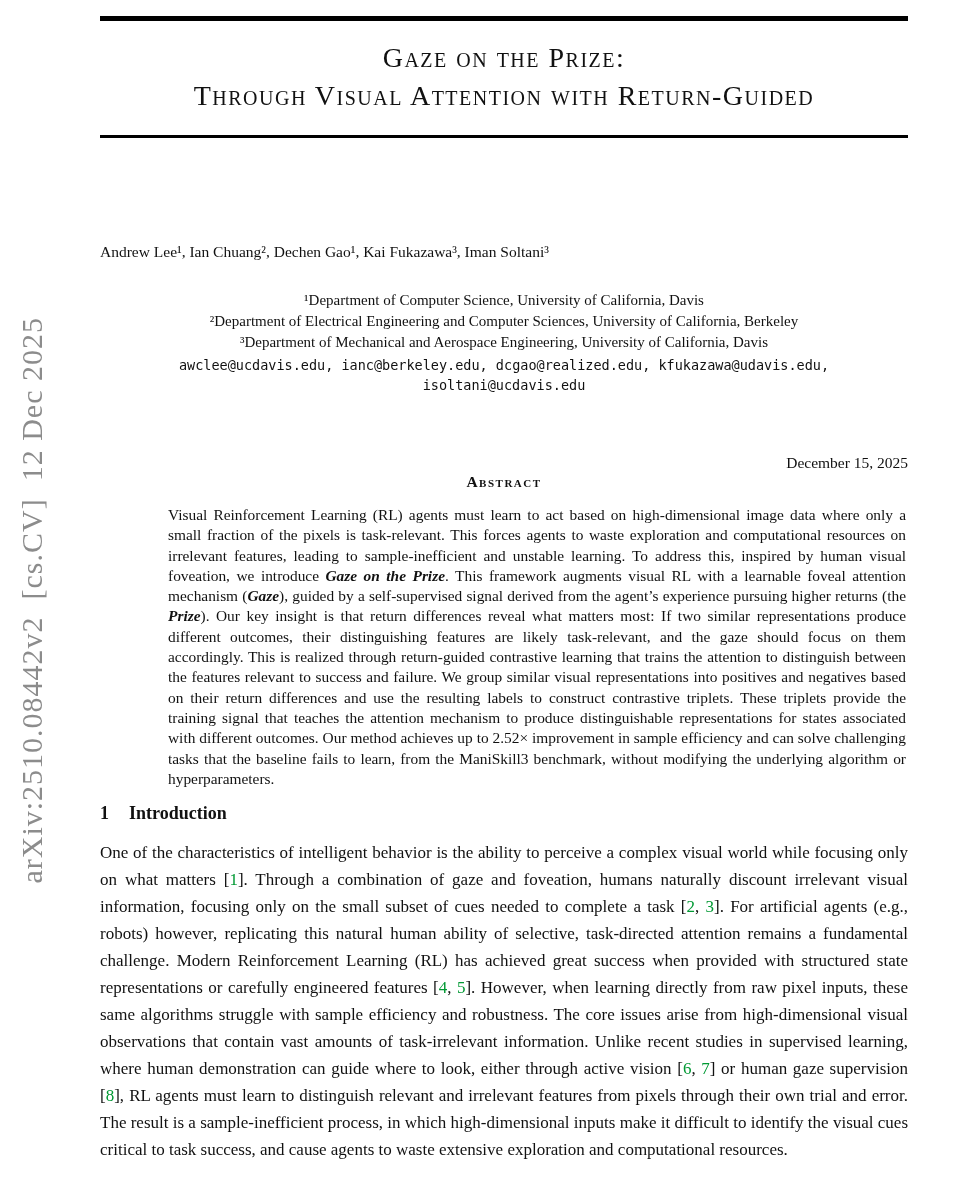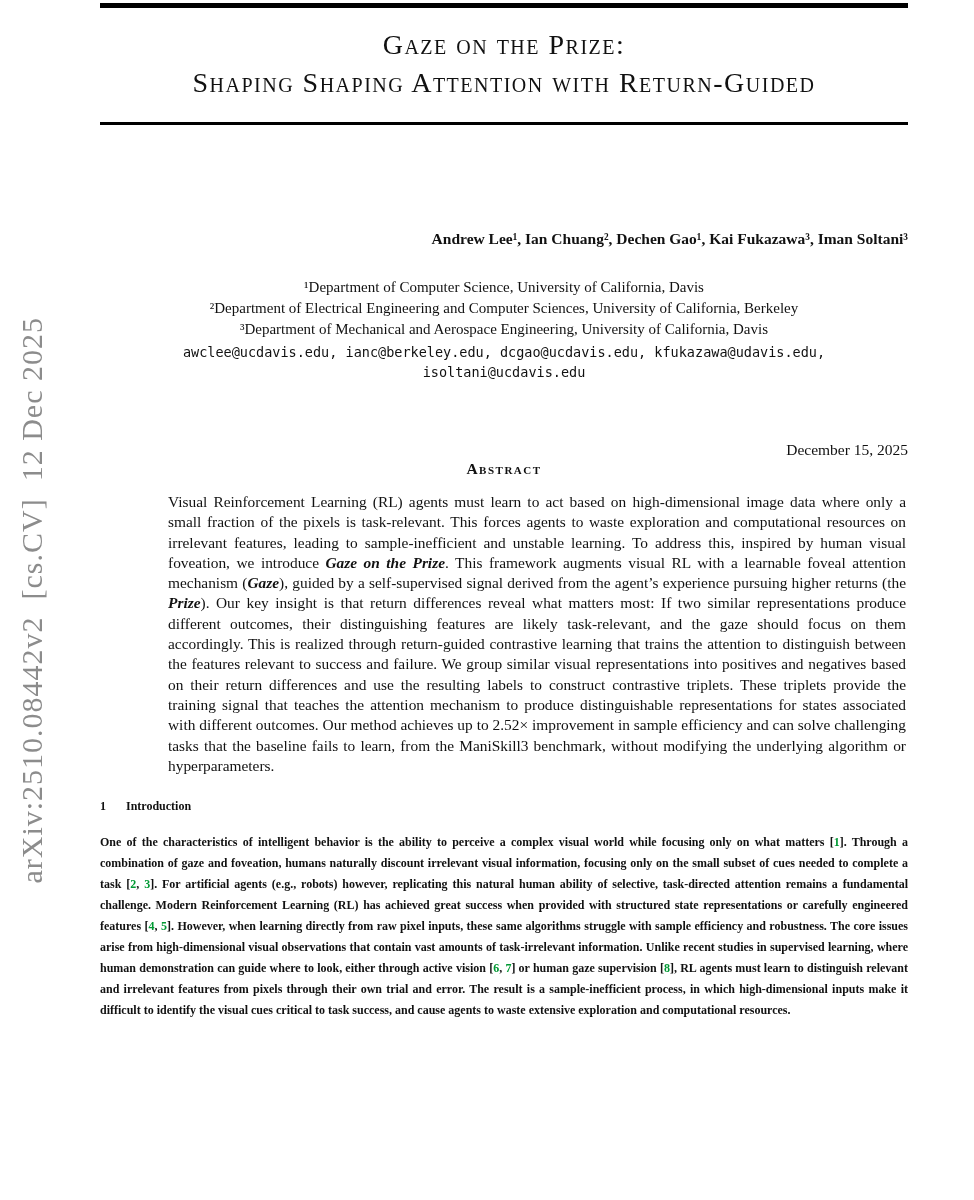--- a/index.html
+++ b/index.html
@@ -21,41 +21,40 @@
   .watermark {
     writing-mode: vertical-rl;
     transform: rotate(180deg);
     font-size: 30px;
     color: #8c8c8c;
     white-space: pre;
     letter-spacing: 1px;
     font-family: "Liberation Serif", "DejaVu Serif", serif;
   }
   .content {
-    position: absolute; left: 100px; top: 0;
+    position: absolute; left: 100px; top: 13px;
     width: 808px;
   }
   .rule-top { height: 5px; background: #000; margin-top: 3px; }
   .rule-mid { height: 3px; background: #000; margin-top: 20px; }
   .title {
     margin: 18px 0 0 0;
     text-align: center;
     font-weight: 400;
     font-variant: small-caps;
     font-size: 28px;
     line-height: 38px;
     letter-spacing: 1.5px;
     color: #111;
   }
   .authors {
     margin-top: 104px;
-    text-align: right;
+    text-align: left;
     font-size: 15.5px;
     line-height: 20px;
-    font-weight: bold;
   }
   .affils {
     margin-top: 28px;
     text-align: center;
     font-size: 15px;
     line-height: 21px;
   }
   .emails {
     text-align: center;
     font-family: "DejaVu Sans Mono", "Liberation Mono", monospace;
@@ -76,61 +75,60 @@
     font-variant: small-caps;
     letter-spacing: 1.5px;
   }
   .abstract-body {
     margin: 14px 2px 12px 68px;
     text-align: justify;
     font-size: 15.4px;
     line-height: 20.3px;
   }
   .section-heading {
-    margin-top: 20px;
-    font-size: 12px;
+    margin-top: 14px;
+    font-size: 18px;
     font-weight: bold;
     line-height: 20px;
   }
   .section-heading .sec-num { margin-right: 20px; }
   .intro {
     margin-top: 16px;
     text-align: justify;
-    font-size: 12px;
-    line-height: 21px;
-    font-weight: bold;
+    font-size: 17px;
+    line-height: 27px;
   }
   .cite { color: #009933; }
   .bold-italic { font-weight: bold; font-style: italic; }
 </style>
 </head>
 <body>
 
 <div class="watermark-wrap">
   <div class="watermark">arXiv:2510.08442v2  [cs.CV]  12 Dec 2025</div>
 </div>
 
 <div class="content">
 
   <div class="rule-top"></div>
 
   <h1 class="title">
     <span>Gaze on the Prize:</span><br>
-    <span>Shaping Shaping Attention with Return-Guided</span><br>
+    <span>Through Visual Attention with Return-Guided</span><br>
   </h1>
 
   <div class="rule-mid"></div>
 
   <div class="authors">Andrew Lee¹, Ian Chuang², Dechen Gao¹, Kai Fukazawa³, Iman Soltani³</div>
 
   <div class="affils">
     <div>¹Department of Computer Science, University of California, Davis</div>
     <div>²Department of Electrical Engineering and Computer Sciences, University of California, Berkeley</div>
     <div>³Department of Mechanical and Aerospace Engineering, University of California, Davis</div>
-    <div class="emails">awclee@ucdavis.edu, ianc@berkeley.edu, dcgao@ucdavis.edu, kfukazawa@udavis.edu, isoltani@ucdavis.edu</div>
+    <div class="emails">awclee@ucdavis.edu, ianc@berkeley.edu, dcgao@realized.edu, kfukazawa@udavis.edu, isoltani@ucdavis.edu</div>
   </div>
 
   <div class="date">December 15, 2025</div>
 
   <div class="abstract-heading">Abstract</div>
 
   <p class="abstract-body"><span>Visual Reinforcement Learning (RL) agents must learn to act based on high-dimensional image data where only a small fraction of the pixels is task-relevant. This forces agents to waste exploration and computational resources on irrelevant features, leading to sample-inefficient and unstable learning. To address this, inspired by human visual foveation, we introduce </span><span class="bold-italic">Gaze on the Prize</span><span>. This framework augments visual RL with a learnable foveal attention mechanism (</span><span class="bold-italic">Gaze</span><span>), guided by a self-supervised signal derived from the agent’s experience pursuing higher returns (the </span><span class="bold-italic">Prize</span><span>). Our key insight is that return differences reveal what matters most: If two similar representations produce different outcomes, their distinguishing features are likely task-relevant, and the gaze should focus on them accordingly. This is realized through return-guided contrastive learning that trains the attention to distinguish between the features relevant to success and failure. We group similar visual representations into positives and negatives based on their return differences and use the resulting labels to construct contrastive triplets. These triplets provide the training signal that teaches the attention mechanism to produce distinguishable representations for states associated with different outcomes. Our method achieves up to 2.52× improvement in sample efficiency and can solve challenging tasks that the baseline fails to learn, from the ManiSkill3 benchmark, without modifying the underlying algorithm or hyperparameters.</span></p>
 
   <div class="section-heading">
     <span class="sec-num">1</span><span>Introduction</span>

